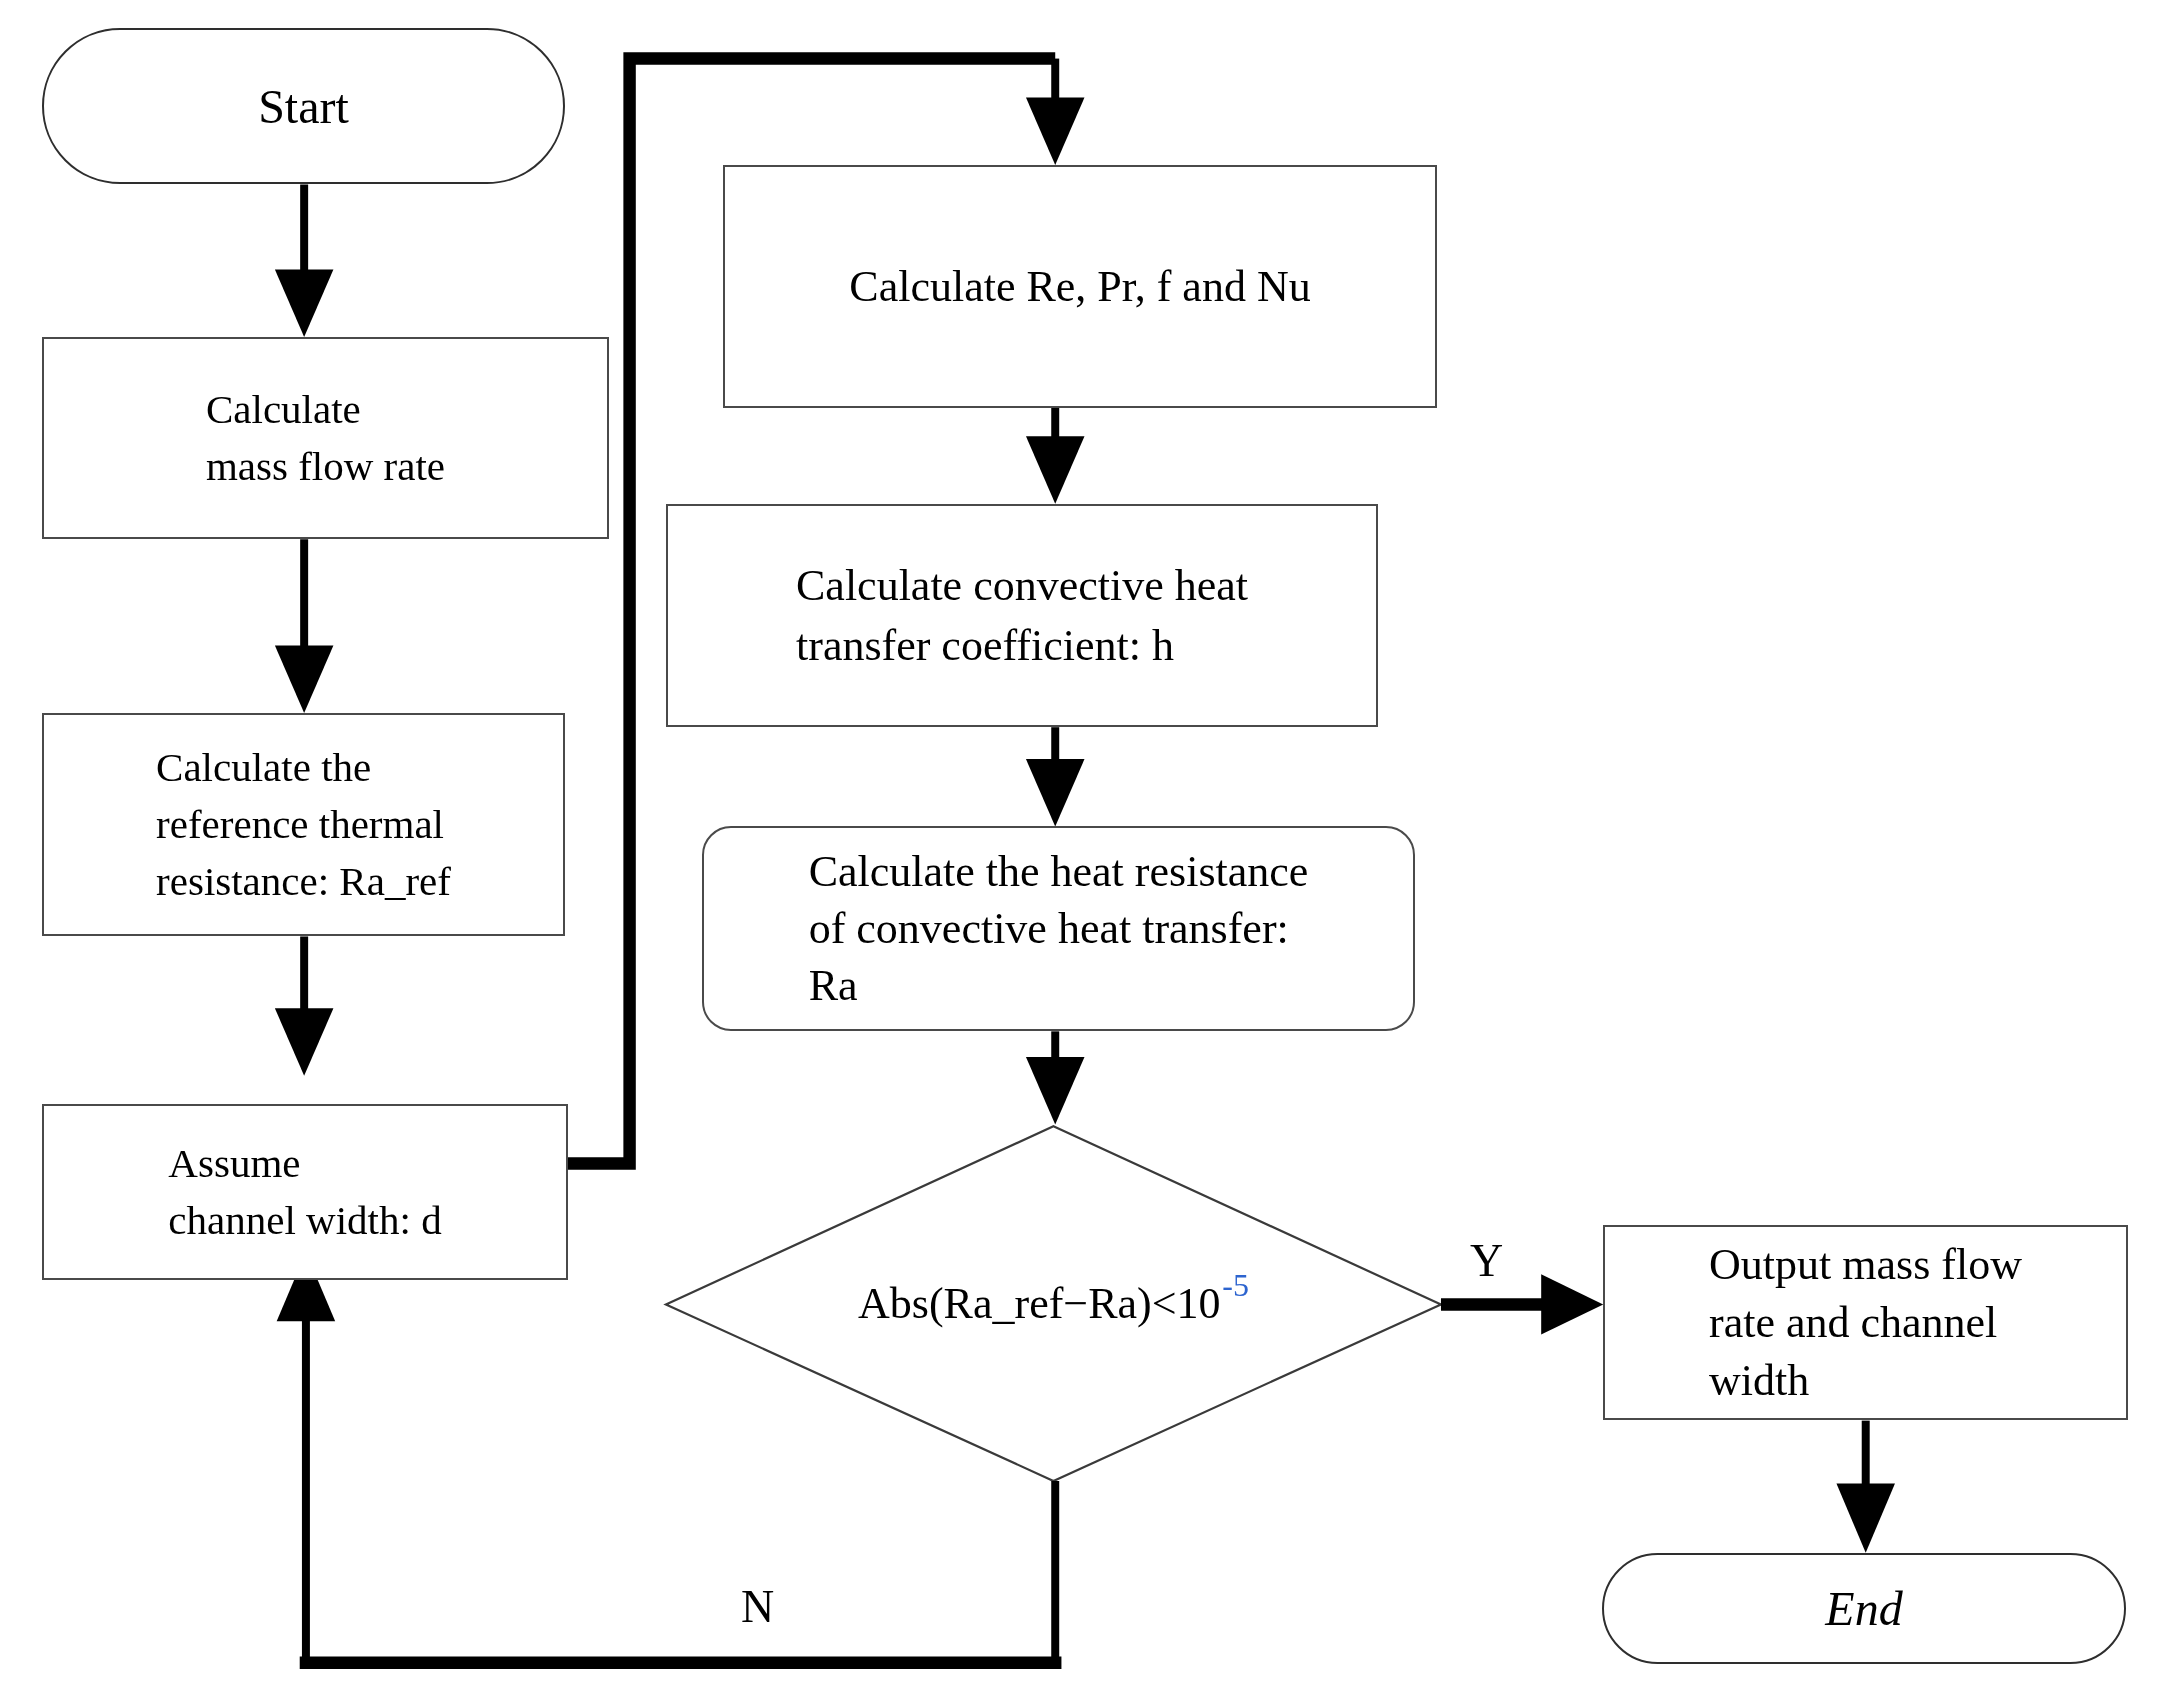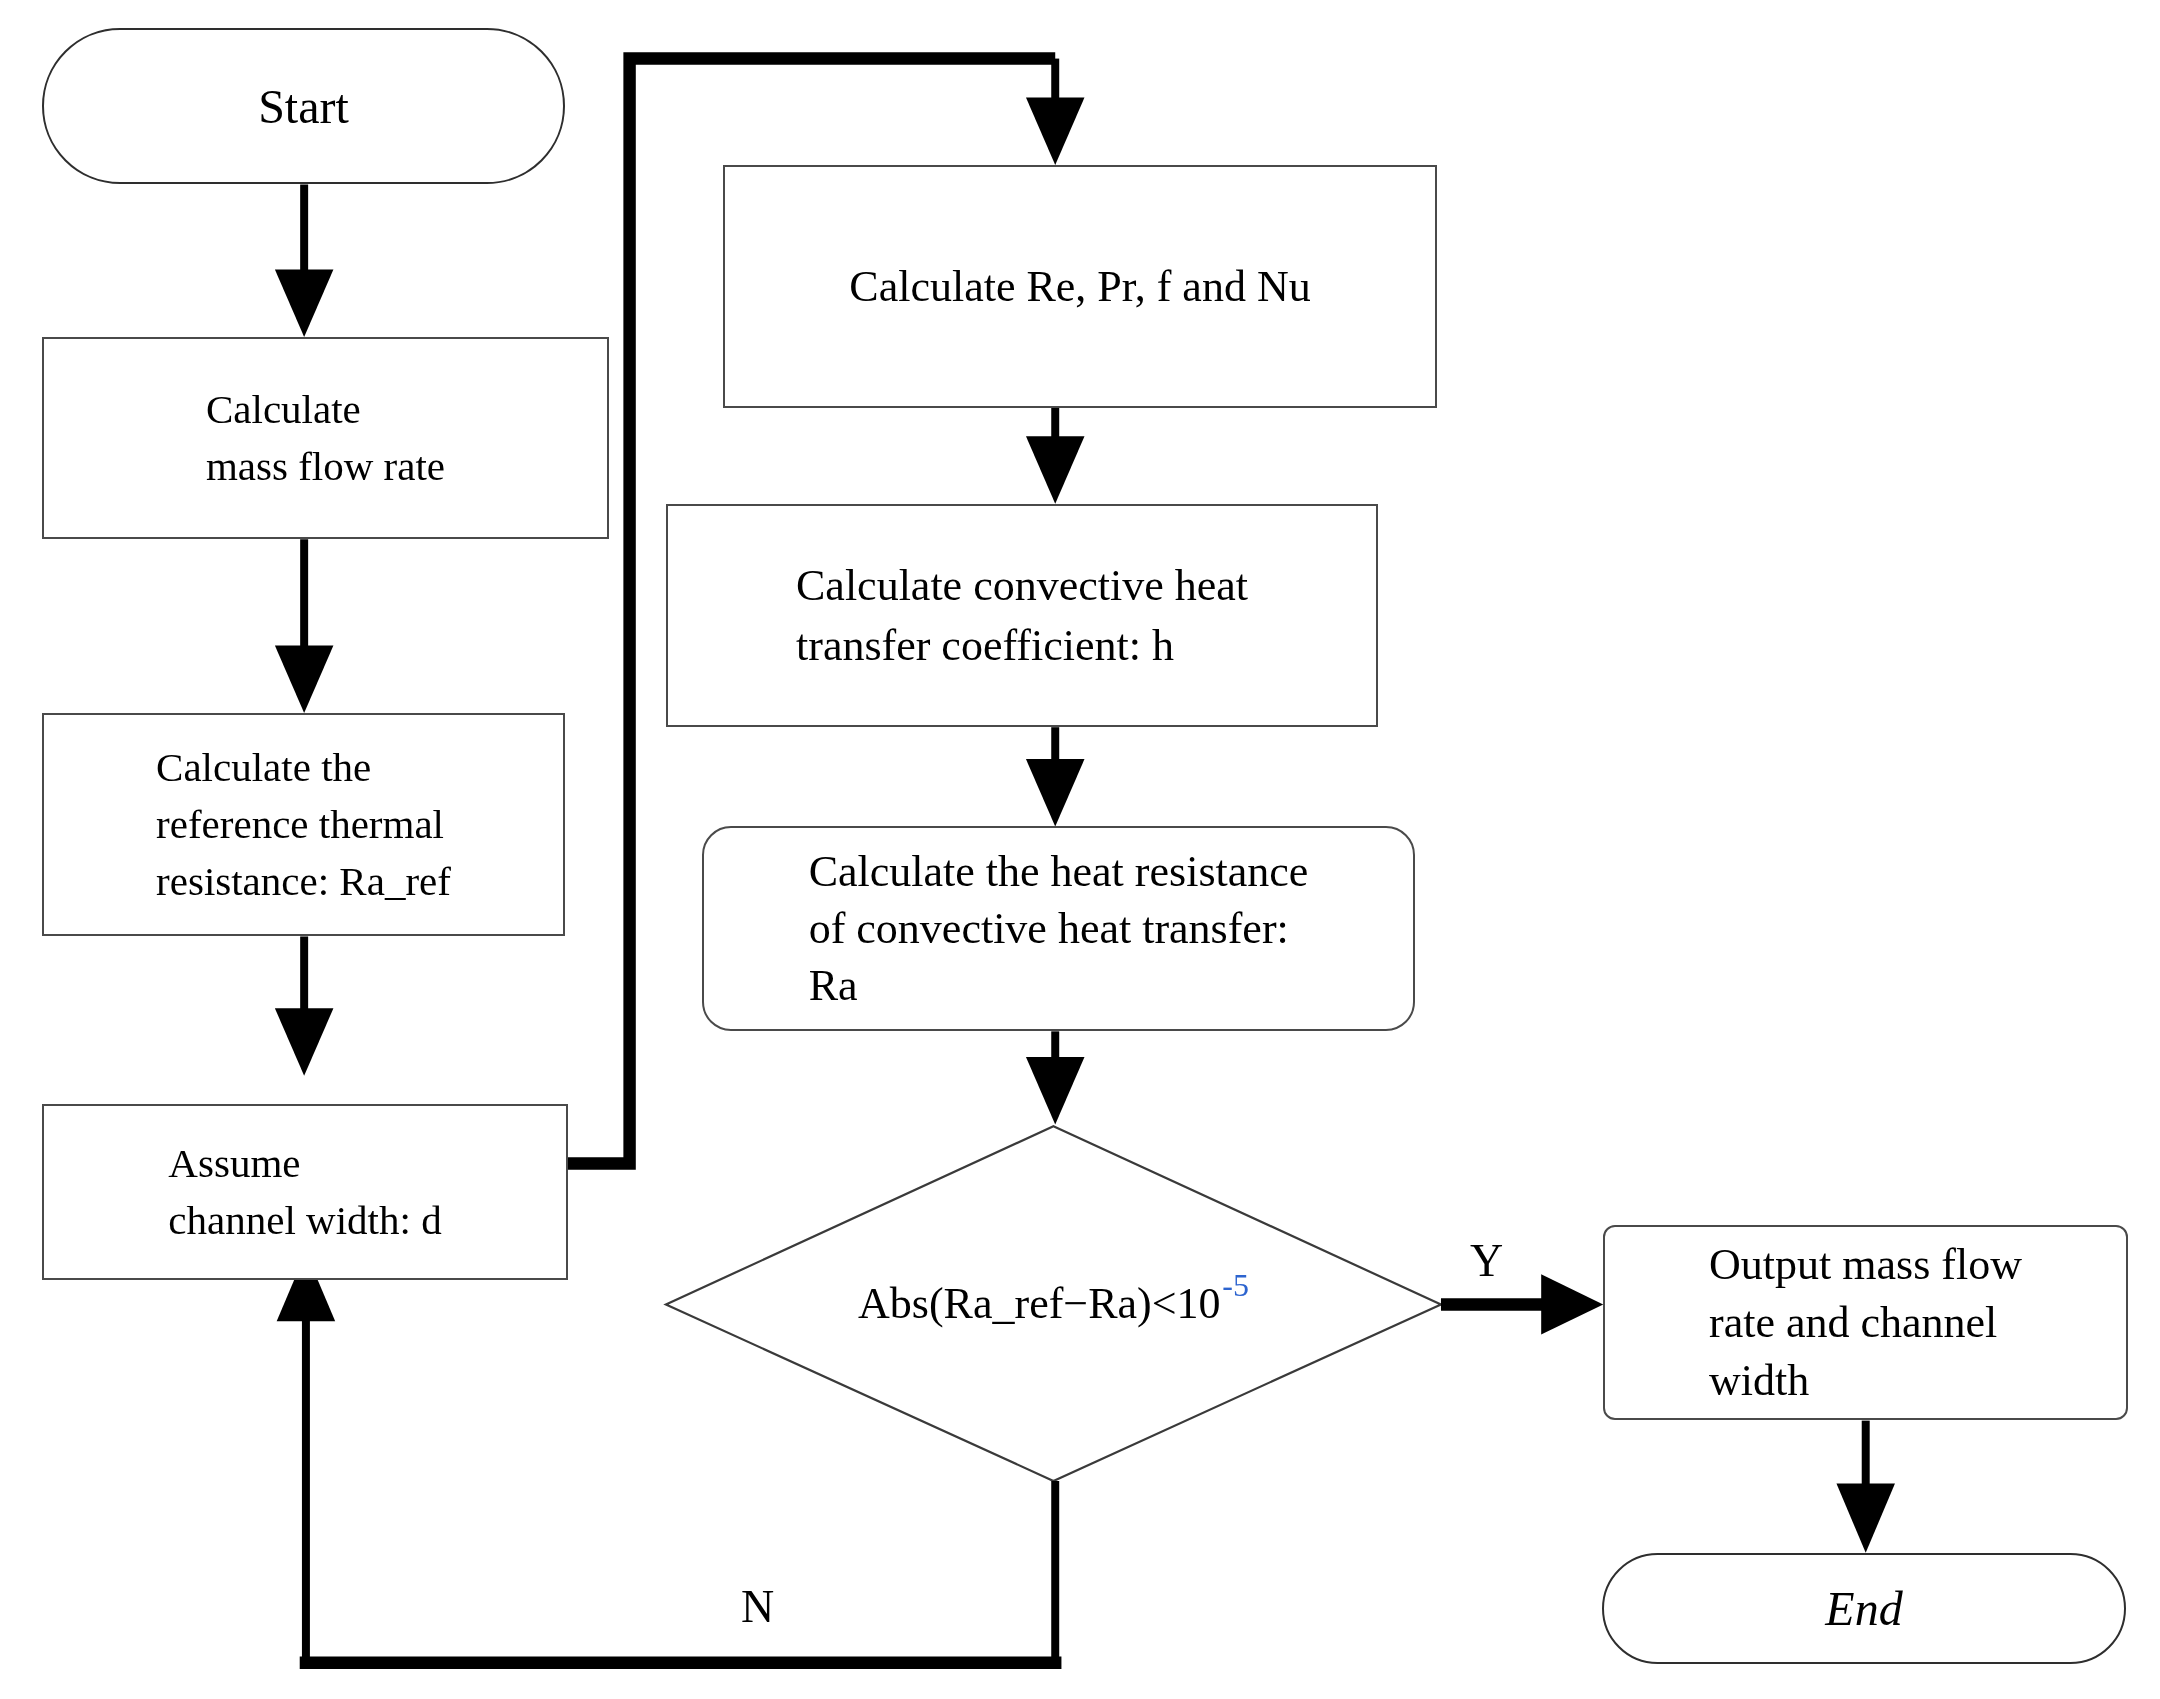--- a/index.html
+++ b/index.html
@@ -22,21 +22,21 @@
   .terminator{border:2.7px solid #2e2e2e;}
   .label{white-space:pre-line;}
   
   #n-start {left:42px;  top:28px;   width:523px; height:156px; border-radius:84px; font-size:48px;}
   #n-mass  {left:42px;  top:337px;  width:567px; height:202px; font-size:41px; line-height:57px;}
   #n-ref   {left:42px;  top:713px;  width:523px; height:223px; font-size:41px; line-height:57px;}
   #n-assume{left:42px;  top:1104px; width:526px; height:176px; font-size:41px; line-height:57px;}
   #n-re    {left:702px; top:165px;  width:714px; height:243px; font-size:44px;margin-left:21px;}
   #n-h     {left:666px; top:504px;  width:712px; height:223px; font-size:44px; line-height:60px;}
   #n-ra    {left:702px; top:826px;  width:713px; height:205px; font-size:44px; line-height:57px;border-radius:29px;}
-  #n-out   {left:1603px;top:1225px; width:525px; height:195px; font-size:44px; line-height:58px;border-radius:12px;}
+  #n-out   {left:1603px;top:1225px; width:525px; height:195px; font-size:44px; line-height:58px;}
   #n-end   {left:1602px;top:1553px; width:524px; height:111px; border-radius:57px; font-size:48px;font-style:italic;}
   #n-decision-label{
     left:699px;top:1248px;width:709px;height:110px;
     position:absolute;display:flex;align-items:center;justify-content:center;
     font-size:44px;background:transparent;
   }
   #n-decision-label .sup{
     font-size:32px;
     position:relative;top:-17.7px;
     margin-left:1.8px;

